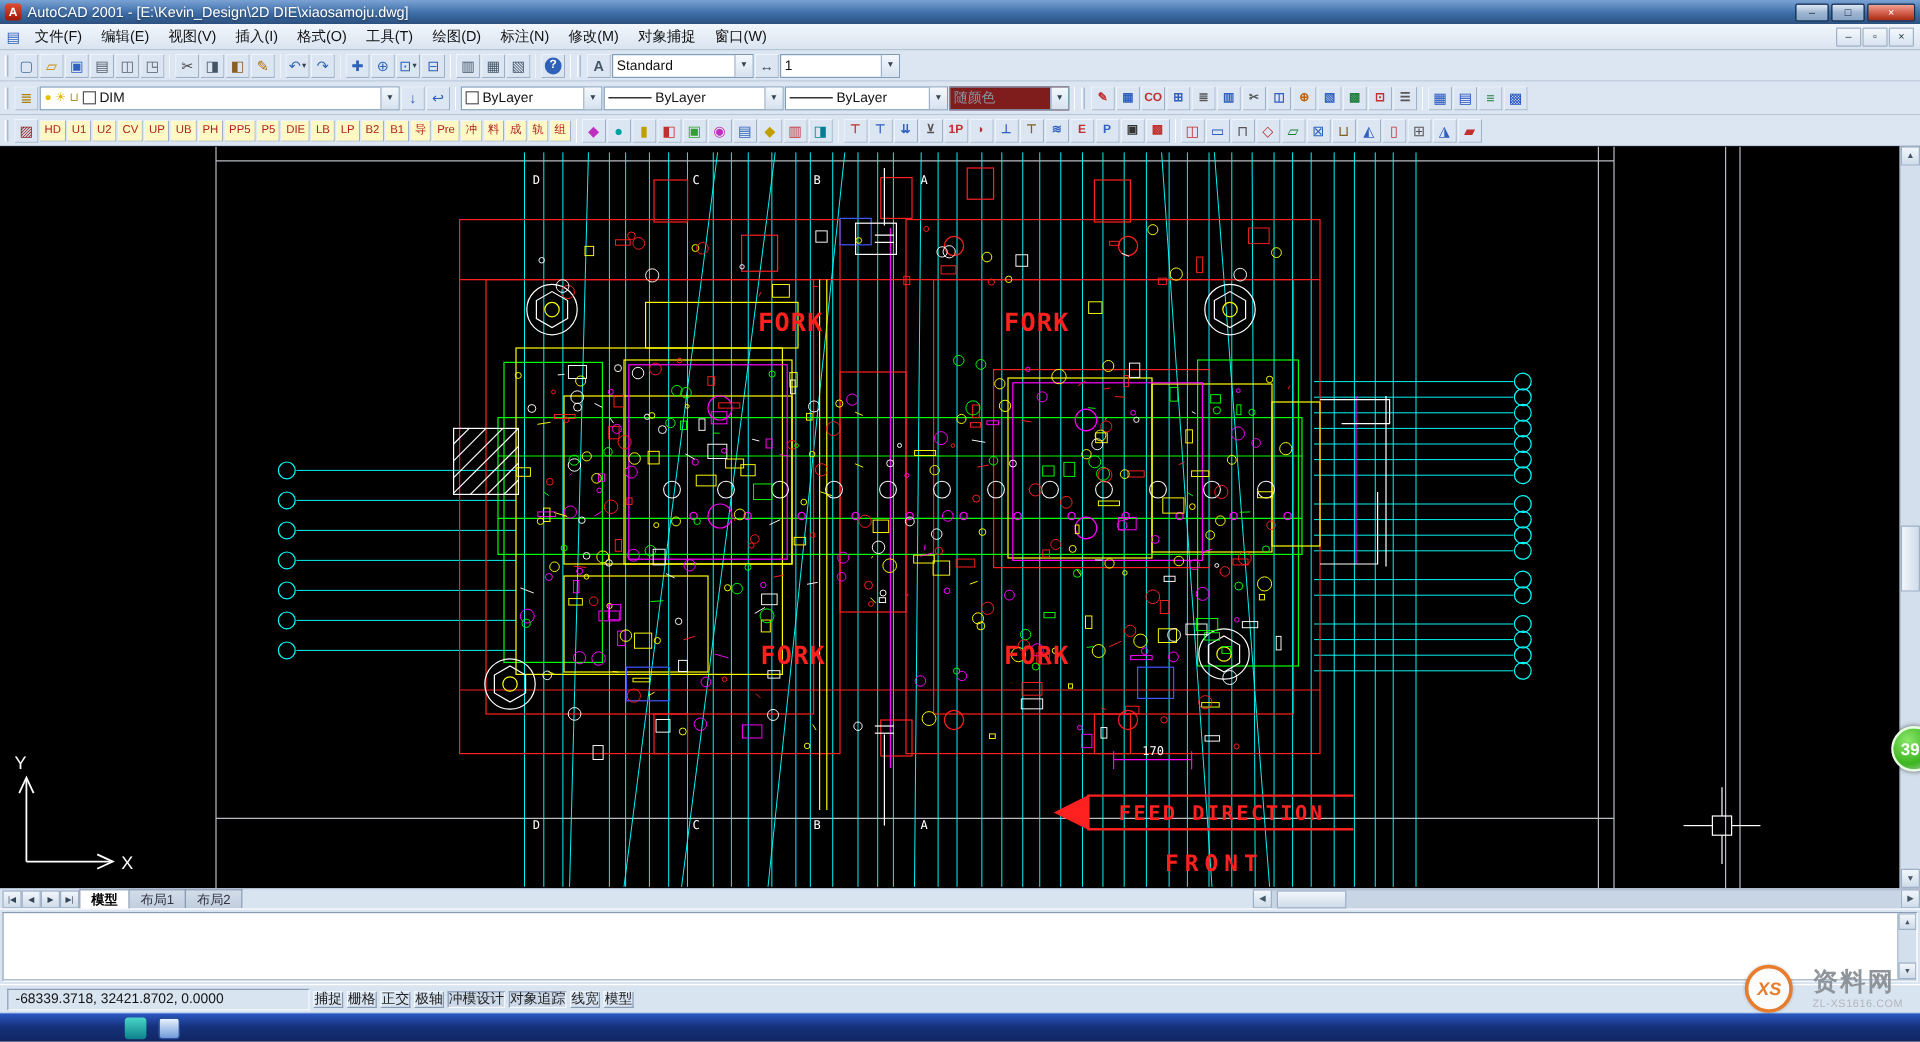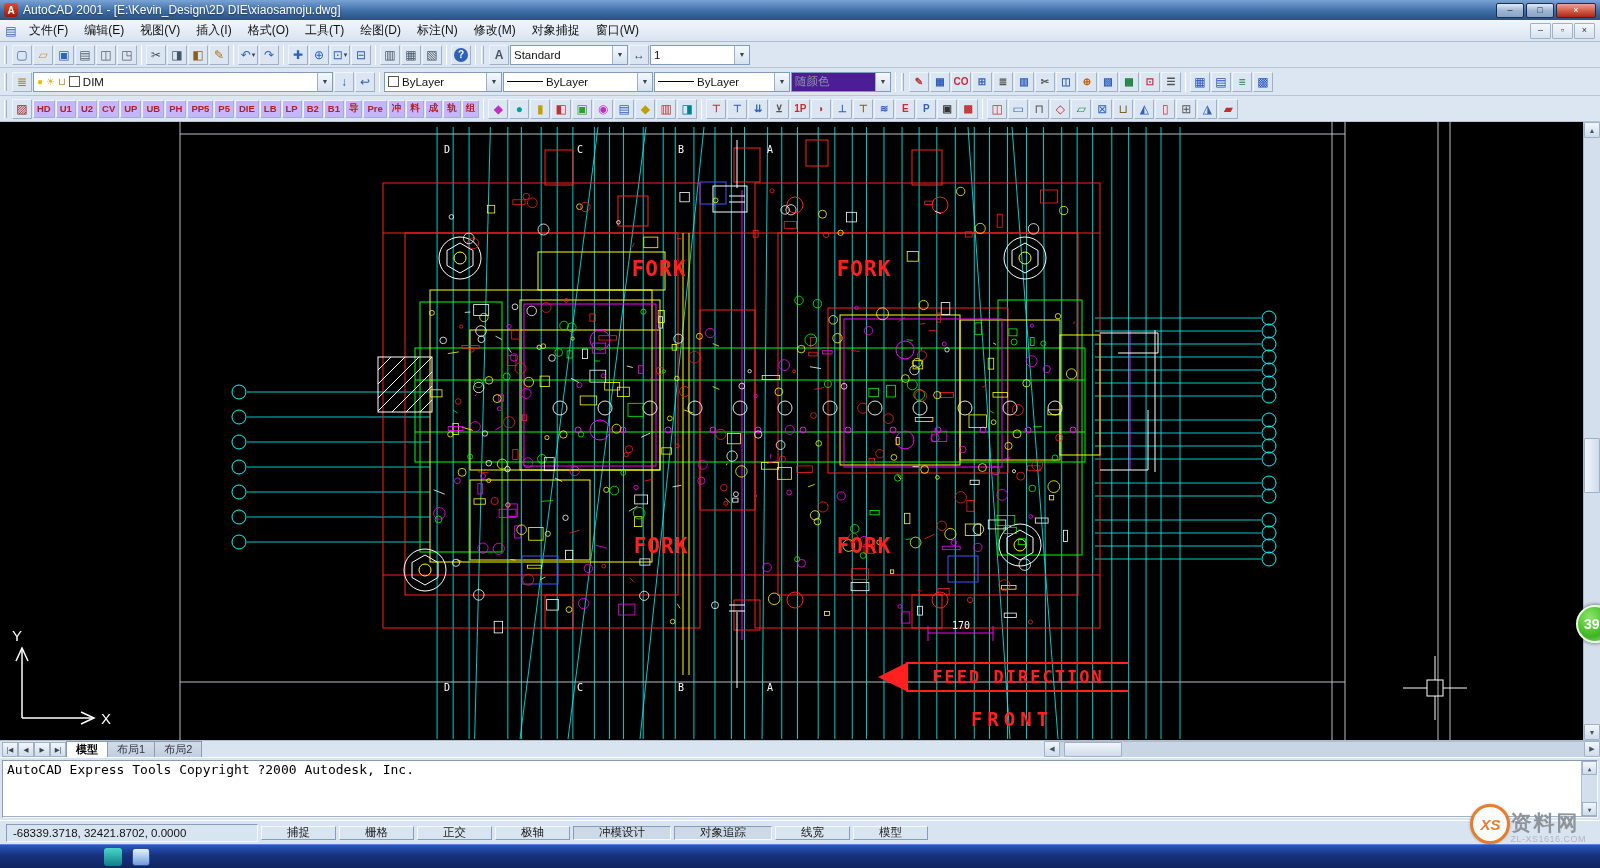--- a/index.html
+++ b/index.html
@@ -27,25 +27,25 @@
   .tb2{height:28px;flex:0 0 28px}
   .tb3{height:26px;flex:0 0 26px}
   .grip{width:3px;height:18px;border-left:1px solid #fff;border-right:1px solid #9fb1c6;margin:0 4px 0 1px}
   .sep{width:1px;height:20px;background:#a8b8ca;border-right:1px solid #fff;margin:0 3px}
   .tbtn{min-width:20px;height:20px;display:flex;align-items:center;justify-content:center;background:transparent;border:1px solid transparent;border-color:#eef4fb #9fb1c6 #9fb1c6 #eef4fb;border-radius:1px;cursor:default;padding:0 1px}
   .gly{font-size:12px;line-height:1}
   .helpgly{width:14px;height:14px;border-radius:50%;background:#2e62b8;color:#fff;font-size:10px;font-weight:bold;display:flex;align-items:center;justify-content:center}
   .cart{font-size:7px;color:#345;margin-left:1px}
   .combo{display:flex;align-items:center;height:20px;background:#fff;border:1px solid #7f9db9;font-size:11.5px;padding:0 0 0 3px;gap:3px;white-space:nowrap}
   .combo .arrowbtn{margin-left:auto;width:15px;height:18px;background:linear-gradient(#f4f8fc,#d7e2ef);border-left:1px solid #9fb1c6;font-size:7px;display:flex;align-items:center;justify-content:center;color:#345}
-  .combo.disabled{background:#4c1d95;color:#8a94a0}
+  .combo.disabled{background:#7f1d1d;color:#8a94a0}
   .swatch{width:11px;height:11px;border:1px solid #555;background:#fff}
   .linesample{width:36px;border-top:1px solid #000;display:inline-block}
   .lico{font-size:10px;line-height:1}
-  .diebtn{height:18px;min-width:14px;padding:0 3px;font-size:9.5px;font-weight:bold;color:#b22222;background:#c4b5fd;border:1px solid;border-color:#eef4fb #9fb1c6 #9fb1c6 #eef4fb;border-radius:1px;white-space:nowrap}
+  .diebtn{height:18px;min-width:14px;padding:0 3px;font-size:9.5px;font-weight:normal;color:#b22222;background:#fef9c3;border:1px solid;border-color:#eef4fb #9fb1c6 #9fb1c6 #eef4fb;border-radius:1px;white-space:nowrap}
 
   
   .workspace{flex:0 0 618px;height:618px;display:flex;position:relative;background:#000}
   #cad-svg{display:block;background:#000}
   .fork{fill:#ff2020;font-size:21px;font-weight:bold;text-anchor:middle;letter-spacing:1px}
   .feed{fill:#ff2020;font-size:17px;font-weight:bold;text-anchor:middle;letter-spacing:2px}
   .front{fill:#ff2020;font-size:19px;font-weight:bold;text-anchor:middle;letter-spacing:5px}
   .dimtxt{fill:#fff;font-size:10px;text-anchor:middle}
   .axis{stroke:none;fill:#fff;font-size:15px}
   .vscroll{width:17px;flex:0 0 17px;background:#d3dfec;border-left:1px solid #aebccd;display:flex;flex-direction:column}
@@ -69,31 +69,31 @@
   .cmdhist{flex:1;position:relative;padding:1px 20px 0 4px;border-bottom:1px solid #9fb1c6;overflow:hidden}
   .cmdline{height:15px;line-height:15px;white-space:pre}
   .cmdscroll{position:absolute;right:0;top:0;bottom:0;width:16px;background:#d3dfec;border-left:1px solid #aebccd;display:flex;flex-direction:column}
   .csb{height:14px;background:linear-gradient(#f2f6fb,#cfdcea);border:1px solid #9fb1c6;font-size:6px;color:#456;display:flex;align-items:center;justify-content:center}
   .csbtrack{flex:1}
   .cmdprompt{height:18px;line-height:17px;padding:0 4px;white-space:pre}
 
   
   .statusbar{height:24px;flex:0 0 24px;background:#d9e4f1;border-top:1px solid #fff;display:flex;align-items:center;gap:3px;padding:0 6px}
   .coords{width:252px;height:18px;border:1px solid;border-color:#8a9cb5 #f5f9ff #f5f9ff #8a9cb5;font-size:11.5px;display:flex;align-items:center;padding:0 6px;white-space:nowrap;background:#d9e4f1}
-  .stog{height:14px;padding:0 25px;font-size:11.5px;display:flex;align-items:center;border:1px solid;border-color:#f5f9ff #8a9cb5 #8a9cb5 #f5f9ff;background:#d9e4f1;white-space:nowrap;color:#222}
+  .stog{height:14px;padding:0 0;font-size:11.5px;display:flex;align-items:center;border:1px solid;border-color:#f5f9ff #8a9cb5 #8a9cb5 #f5f9ff;background:#d9e4f1;white-space:nowrap;color:#222}
   .stog.pressed{border-color:#8a9cb5 #f5f9ff #f5f9ff #8a9cb5;background:#cdd9e8}
 
   
   .taskbar{height:24px;flex:0 0 24px;background:linear-gradient(#2a57c0,#16327c 45%,#102561);border-top:1px solid #5b85d6;display:flex;align-items:center;gap:10px;padding-left:104px}
   .tbicon{width:18px;height:18px;border-radius:3px}
   .tbicon.a{background:linear-gradient(#49d6c8,#0e7f8a)}
   .tbicon.b{background:linear-gradient(#e8f2ff,#6f9bd8);border:1px solid #2a4f9a}
 
   
-  .watermark{position:absolute;right:14px;top:804px;display:flex;align-items:flex-end;gap:0;z-index:9;opacity:.95}
+  .watermark{position:absolute;right:14px;top:804px;display:flex;align-items:center;gap:16px;z-index:9;opacity:.95}
   .wm-logo{width:40px;height:40px;border-radius:50%;background:#fdfdfd;border:3px solid #e87722;display:flex;align-items:center;justify-content:center;box-shadow:0 0 3px rgba(0,0,0,.25)}
   .wm-logo span{color:#e87722;font-weight:bold;font-style:italic;font-size:15px}
   .wm-name{font-size:21px;font-weight:bold;color:#8a9096;letter-spacing:2px;line-height:1.1}
   .wm-url{font-size:9px;color:#b0b4b8;letter-spacing:.5px}
 </style>
 </head>
 <body>
 
 <div id="screen">
 
@@ -1117,21 +1117,20 @@
       <div class="htrack">
           <div class="hthumb"></div>
         </div>
       <button class="sbtn" style="width:16px">▶</button>
     </div>
   </div>
 
   <div class="cmdwin">
     <div class="cmdinner">
       <div class="cmdhist">
-        <div class="cmdline">AutoCAD Express Tools Copyright ?2000 Autodesk, Inc.</div>
         <div class="cmdscroll">
           <div class="csb">▲</div>
           <div class="csbtrack"></div>
           <div class="csb">▼</div>
         </div>
       </div>
     </div>
   </div>
 
   <div class="statusbar">

